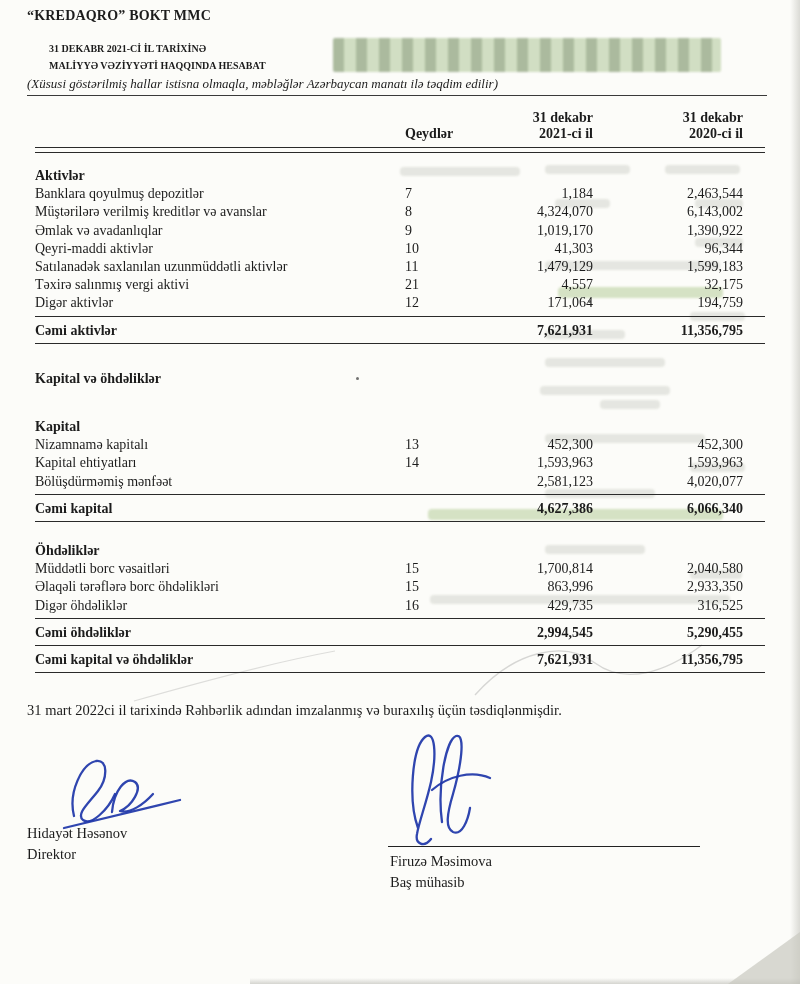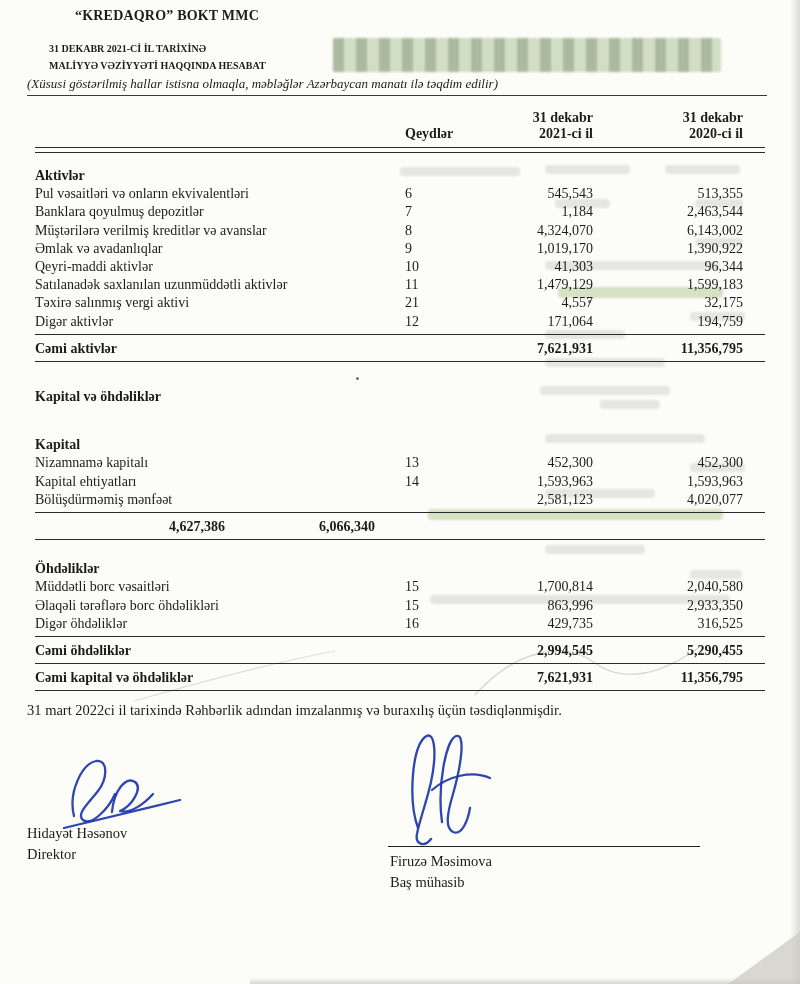--- a/index.html
+++ b/index.html
@@ -8,21 +8,21 @@
     font-family:"Liberation Serif", serif;
     color:#1c1c1c;
     background:#e9e9e4;
   }
   .page{
     position:relative;width:800px;height:984px;
     background:#fcfcf9;overflow:hidden;
   }
 
   
-  .hdr-company{position:absolute;left:27px;top:8px;font-weight:bold;font-size:14px;letter-spacing:.2px;margin-left:48px;}
+  .hdr-company{position:absolute;left:27px;top:8px;font-weight:bold;font-size:14px;letter-spacing:.2px;}
   .hdr-title{position:absolute;left:27px;top:40px;font-weight:bold;font-size:10px;line-height:17px;margin-left:22px;}
   .hdr-subtitle{position:absolute;left:27px;top:76px;font-style:italic;font-size:13px;}
   .hdr-rule{position:absolute;left:27px;top:95px;width:740px;border-top:1px solid #3a3a3a;}
 
   
   .fin-table{position:absolute;left:35px;top:110px;width:730px;font-size:14px;}
   .thead{display:flex;align-items:flex-end;padding:0 22px 5px 0;border-bottom:1px solid #2a2a2a;font-weight:bold;}
   .thead .col2{line-height:16px;}
   .rule-2{border-bottom:1px solid #2a2a2a;margin-top:4px;}
   .row{display:flex;align-items:baseline;padding-right:22px;line-height:18.2px;}
@@ -130,27 +130,20 @@
         <div>2020-ci il</div>
       </div>
     </div>
     <div class="rule-2"></div>
 
     <div class="row section mt14">
       <div class="c-label">Aktivlər</div>
     </div>
 
     <div class="row">
-      <div class="c-label">Pul vəsaitləri və onların ekvivalentləri</div>
-      <div class="c-note">6</div>
-      <div class="c-v1">545,543</div>
-      <div class="c-gap"></div>
-      <div class="c-v2">513,355</div>
-    </div>
-    <div class="row">
       <div class="c-label">Banklara qoyulmuş depozitlər</div>
       <div class="c-note">7</div>
       <div class="c-v1">1,184</div>
       <div class="c-gap"></div>
       <div class="c-v2">2,463,544</div>
     </div>
     <div class="row">
       <div class="c-label">Müştərilərə verilmiş kreditlər və avanslar</div>
       <div class="c-note">8</div>
       <div class="c-v1">4,324,070</div>
@@ -224,20 +217,21 @@
     </div>
     <div class="row">
       <div class="c-label">Bölüşdürməmiş mənfəət</div>
       <div class="c-note"></div>
       <div class="c-v1">2,581,123</div>
       <div class="c-gap"></div>
       <div class="c-v2">4,020,077</div>
     </div>
 
     <div class="row total">
+      <div class="c-label">Cəmi kapital</div>
       <div class="c-note"></div>
       <div class="c-v1">4,627,386</div>
       <div class="c-gap"></div>
       <div class="c-v2">6,066,340</div>
     </div>
 
     <div class="row section mt20">
       <div class="c-label">Öhdəliklər</div>
     </div>
 

